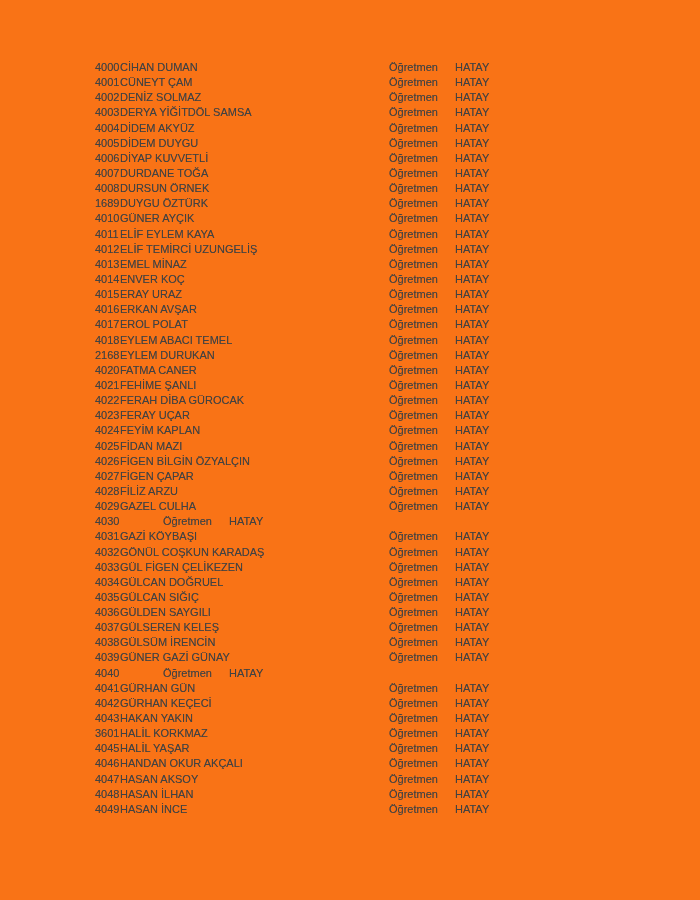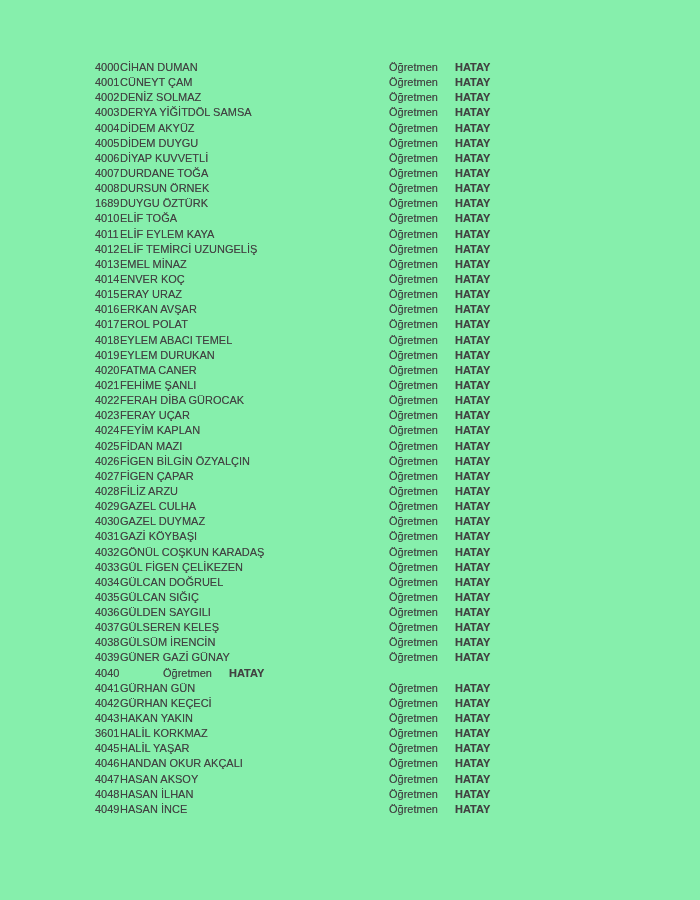--- a/index.html
+++ b/index.html
@@ -8,41 +8,41 @@
     width: 700px;
     height: 900px;
     background: #fefefe;
     overflow: hidden;
     font-family: "Liberation Sans", sans-serif;
   }
   .page {
     position: relative;
     width: 700px;
     height: 900px;
-    background: #86efac;
+    background: #f97316;
   }
   .roster {
     position: absolute;
     left: 95px;
     top: 60px;
     width: 560px;
     color: #424242;
     font-size: 11px;
     text-shadow: 0 0 0.6px rgba(70,70,70,0.55);
   }
   .row {
     display: flex;
     height: 15.15px;
     line-height: 15.15px;
     white-space: nowrap;
   }
   .c-no    { width: 25px;  flex: 0 0 auto; }
   .c-name  { width: 226px; flex: 0 0 auto; }
   .c-title { width: 66px;  flex: 0 0 auto; margin-left: 43px; }
-  .c-prov  { flex: 0 0 auto; font-weight: bold; }
+  .c-prov  { flex: 0 0 auto; }
 </style>
 </head>
 <body>
 
 <div class="page">
   <div class="roster">
       <div class="row">
         <span class="c-no">4000</span>
         <span class="c-name">CİHAN DUMAN</span>
         <span class="c-title">Öğretmen</span>
@@ -97,21 +97,21 @@
         <span class="c-prov">HATAY</span>
       </div>
       <div class="row">
         <span class="c-no">1689</span>
         <span class="c-name">DUYGU ÖZTÜRK</span>
         <span class="c-title">Öğretmen</span>
         <span class="c-prov">HATAY</span>
       </div>
       <div class="row">
         <span class="c-no">4010</span>
-        <span class="c-name">ELİF TOĞA</span>
+        <span class="c-name">GÜNER AYÇIK</span>
         <span class="c-title">Öğretmen</span>
         <span class="c-prov">HATAY</span>
       </div>
       <div class="row">
         <span class="c-no">4011</span>
         <span class="c-name">ELİF EYLEM KAYA</span>
         <span class="c-title">Öğretmen</span>
         <span class="c-prov">HATAY</span>
       </div>
       <div class="row">
@@ -150,21 +150,21 @@
         <span class="c-title">Öğretmen</span>
         <span class="c-prov">HATAY</span>
       </div>
       <div class="row">
         <span class="c-no">4018</span>
         <span class="c-name">EYLEM ABACI TEMEL</span>
         <span class="c-title">Öğretmen</span>
         <span class="c-prov">HATAY</span>
       </div>
       <div class="row">
-        <span class="c-no">4019</span>
+        <span class="c-no">2168</span>
         <span class="c-name">EYLEM DURUKAN</span>
         <span class="c-title">Öğretmen</span>
         <span class="c-prov">HATAY</span>
       </div>
       <div class="row">
         <span class="c-no">4020</span>
         <span class="c-name">FATMA CANER</span>
         <span class="c-title">Öğretmen</span>
         <span class="c-prov">HATAY</span>
       </div>
@@ -217,21 +217,20 @@
         <span class="c-prov">HATAY</span>
       </div>
       <div class="row">
         <span class="c-no">4029</span>
         <span class="c-name">GAZEL CULHA</span>
         <span class="c-title">Öğretmen</span>
         <span class="c-prov">HATAY</span>
       </div>
       <div class="row">
         <span class="c-no">4030</span>
-        <span class="c-name">GAZEL DUYMAZ</span>
         <span class="c-title">Öğretmen</span>
         <span class="c-prov">HATAY</span>
       </div>
       <div class="row">
         <span class="c-no">4031</span>
         <span class="c-name">GAZİ KÖYBAŞI</span>
         <span class="c-title">Öğretmen</span>
         <span class="c-prov">HATAY</span>
       </div>
       <div class="row">

